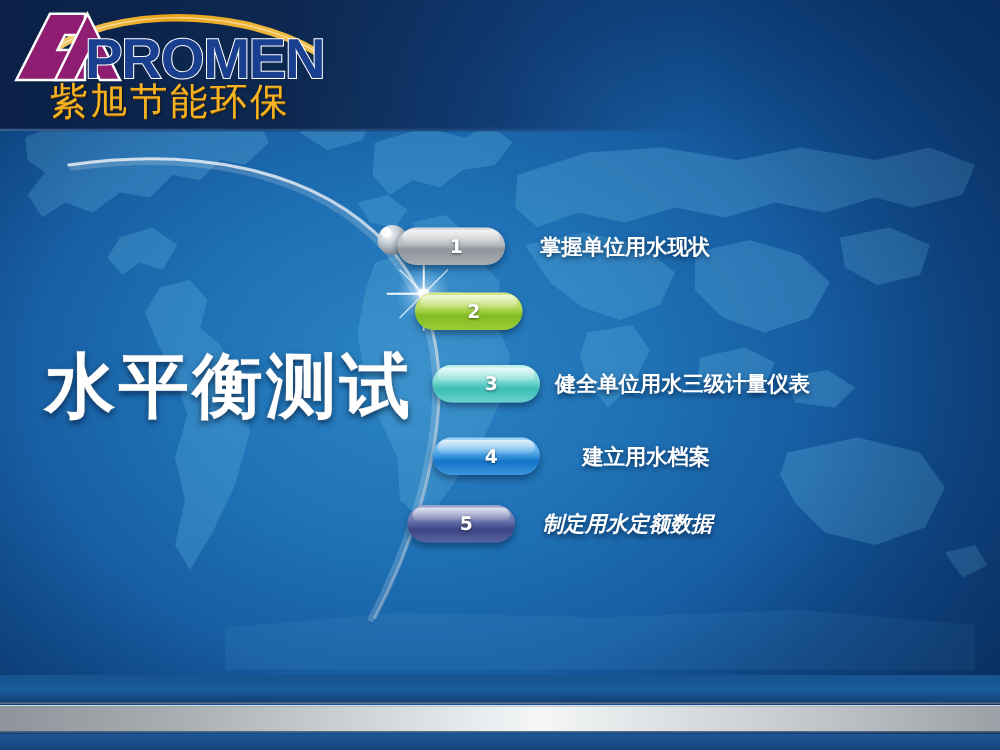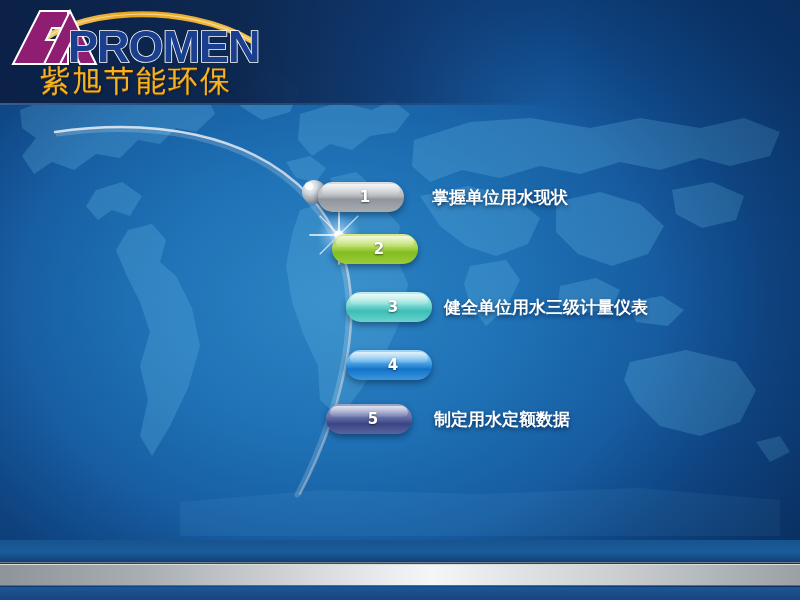--- a/index.html
+++ b/index.html
@@ -198,20 +198,21 @@
       <g>
         <path d="M30 60 L5 60 L32 7 L60 7 L60 24 L44 24 L38 36 L60 36 L60 60 L45 60 Z" fill="#8f1e72" stroke="#ffffff" stroke-width="2"></path>
         <path d="M36 60 L62 7 L88 60 L72 60 L62 40 L52 60 Z" fill="#8f1e72" stroke="#ffffff" stroke-width="2"></path>
       </g>
 
       <text x="60" y="58" font-family="Liberation Sans, sans-serif" font-size="45" font-weight="bold" letter-spacing="-1" fill="#1b3f8f" stroke="#ffffff" stroke-width="1.6" paint-order="stroke">PROMEN</text>
     </svg>
   </div>
   <div class="logo-cn">紫旭节能环保</div>
 
+  <div class="title">水平衡测试</div>
 
   <div class="steps">
 
     <div class="sparkle" style="left:304px;top:200px;">
       <svg width="70" height="70" viewBox="0 0 70 70" aria-hidden="true">
         <circle cx="35" cy="35" r="22" fill="url(#glowGrad)"></circle>
         <g stroke="#ffffff" stroke-linecap="round" opacity=".95">
           <line x1="35" y1="6" x2="35" y2="64" stroke-width="1.6"></line>
           <line x1="6" y1="35" x2="64" y2="35" stroke-width="1.6"></line>
           <line x1="16" y1="16" x2="54" y2="54" stroke-width="1.1" opacity=".8"></line>
@@ -238,27 +239,28 @@
       <div class="pill" style="background:linear-gradient(180deg,#bff0ec 0%,#85ded6 40%,#3cbdb6 64%,#6bd3cd 100%);">
         <span class="num">3</span>
       </div>
       <span class="label" style="margin-left:12px;">健全单位用水三级计量仪表</span>
     </div>
 
     <div class="step" style="left:346px;top:348px;">
       <div class="pill" style="background:linear-gradient(180deg,#a5d7f7 0%,#5aaeea 38%,#1274c9 64%,#3e96dd 100%);">
         <span class="num">4</span>
       </div>
+      <span class="label" style="margin-left:34px;">建立用水档案</span>
     </div>
 
     <div class="step" style="left:326px;top:402px;">
       <div class="pill" style="background:linear-gradient(180deg,#9fa6cd 0%,#6d77ae 40%,#3c4584 66%,#5a64a0 100%);">
         <span class="num">5</span>
       </div>
-      <span class="label" style="margin-left:22px;">制定用水定额数据</span>
+      <span class="label" style="margin-left:22px;font-style:italic;">制定用水定额数据</span>
     </div>
   </div>
 
   <div class="bottom">
     <div class="b-top"></div>
     <div class="b-silver"></div>
     <div class="b-bot"></div>
   </div>
 
 </div>

